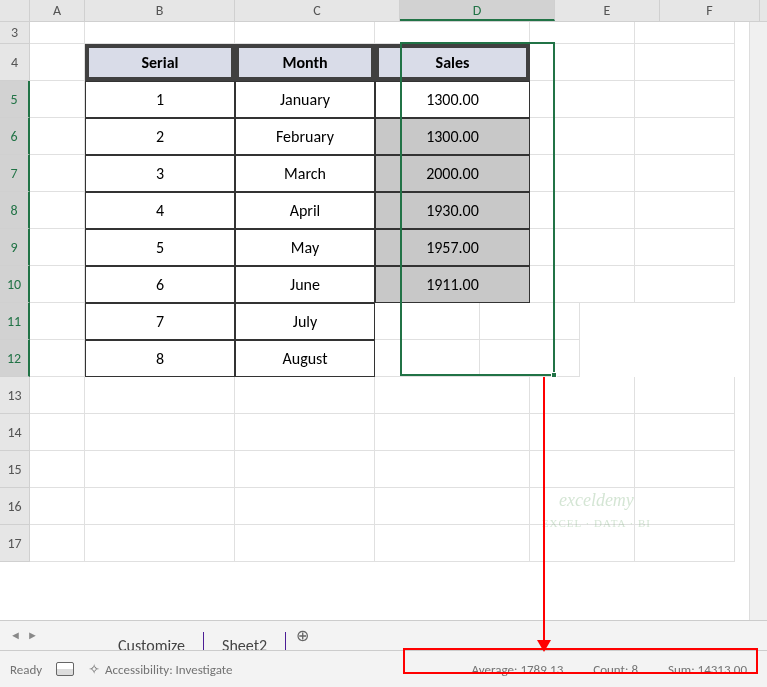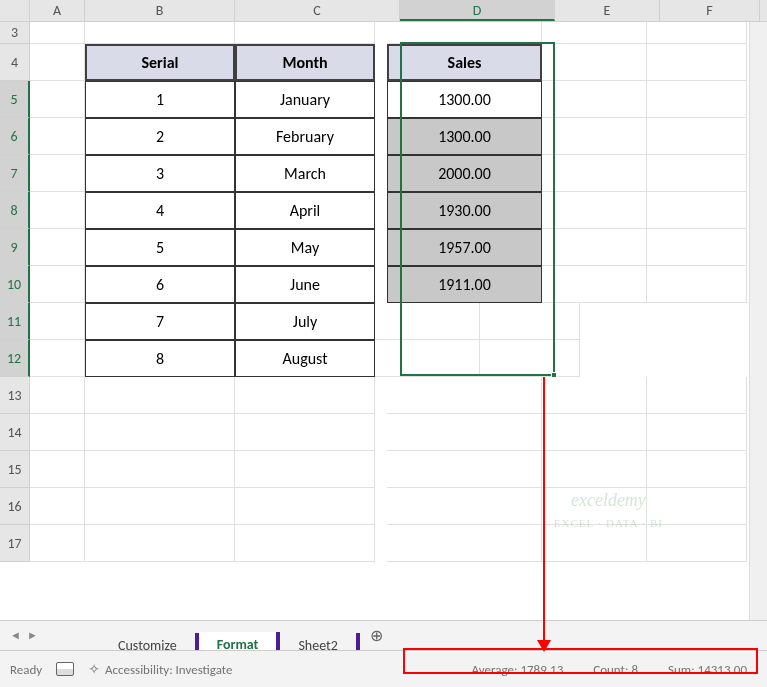--- a/index.html
+++ b/index.html
@@ -62,27 +62,27 @@
   border-right: 1px solid #e0e0e0;
   border-bottom: 1px solid #e0e0e0;
   display: flex;
   align-items: center;
   justify-content: center;
   font-size: 16px;
 }
 .cA { width: 55px; }
 .cB { width: 150px; }
 .cC { width: 140px; }
-.cD { width: 155px; margin-left: 12px; }
+.cD { width: 155px; }
 .cE { width: 105px; }
 .cF { width: 100px; }
 
 .tbl-header {
   background: #d9dce8;
-  border: 2px solid #404040;
+  border: 4px solid #404040;
   font-weight: bold;
 }
 .tbl-cell {
   border: 1px solid #333;
   background: #fff;
 }
 .sel-cell {
   background: #c8c8c8;
   border: 1px solid #333;
 }
@@ -138,21 +138,21 @@
   width: 0; height: 0;
   border-left: 7px solid transparent;
   border-right: 7px solid transparent;
   border-top: 12px solid #ff0000;
   z-index: 40;
 }
 
 
 .watermark {
   position: absolute;
-  right: 104px;
+  right: 116px;
   top: 490px;
   font-size: 18px;
   font-style: italic;
   color: rgba(100,160,100,0.28);
   font-family: Georgia, serif;
   z-index: 5;
   text-align: center;
 }
 .watermark .sub { font-size: 11px; font-style: normal; letter-spacing: 1px; text-align: right; }
 
@@ -171,23 +171,23 @@
 }
 .tab-nav {
   position: absolute;
   left: 8px;
   display: flex;
   gap: 2px;
 }
 .tab-nav span { font-size: 11px; color: #888; padding: 2px; }
 .sheet-tab {
   padding: 4px 18px;
-  font-size: 14px;
+  font-size: 16px;
   color: #444;
-  border-right: 4px solid #4c1d95;
+  border-right: 1px solid #4c1d95;
   cursor: pointer;
   background: #f3f3f3;
   margin-top: 20px;
 }
 .sheet-tab.active {
   background: #fff;
   border-bottom: 2px solid #217346;
   font-weight: bold;
   color: #217346;
 }
@@ -398,21 +398,20 @@
 
 <div class="arrow-line"></div>
 <div class="arrow-head"></div>
 
 <div class="tab-strip">
   <div class="tab-nav">
     <span>◄</span>
     <span>►</span>
   </div>
   <div class="sheet-tab">Customize</div>
-  <div class="sheet-tab active">Format</div>
   <div class="sheet-tab">Sheet2</div>
   <div class="add-sheet">⊕</div>
 </div>
 
 <div class="status-bar">
   <div class="status-left">
     <span>Ready</span>
     <span class="status-icon"></span>
     <span class="accessibility">
       <span class="acc-icon">✧</span>

